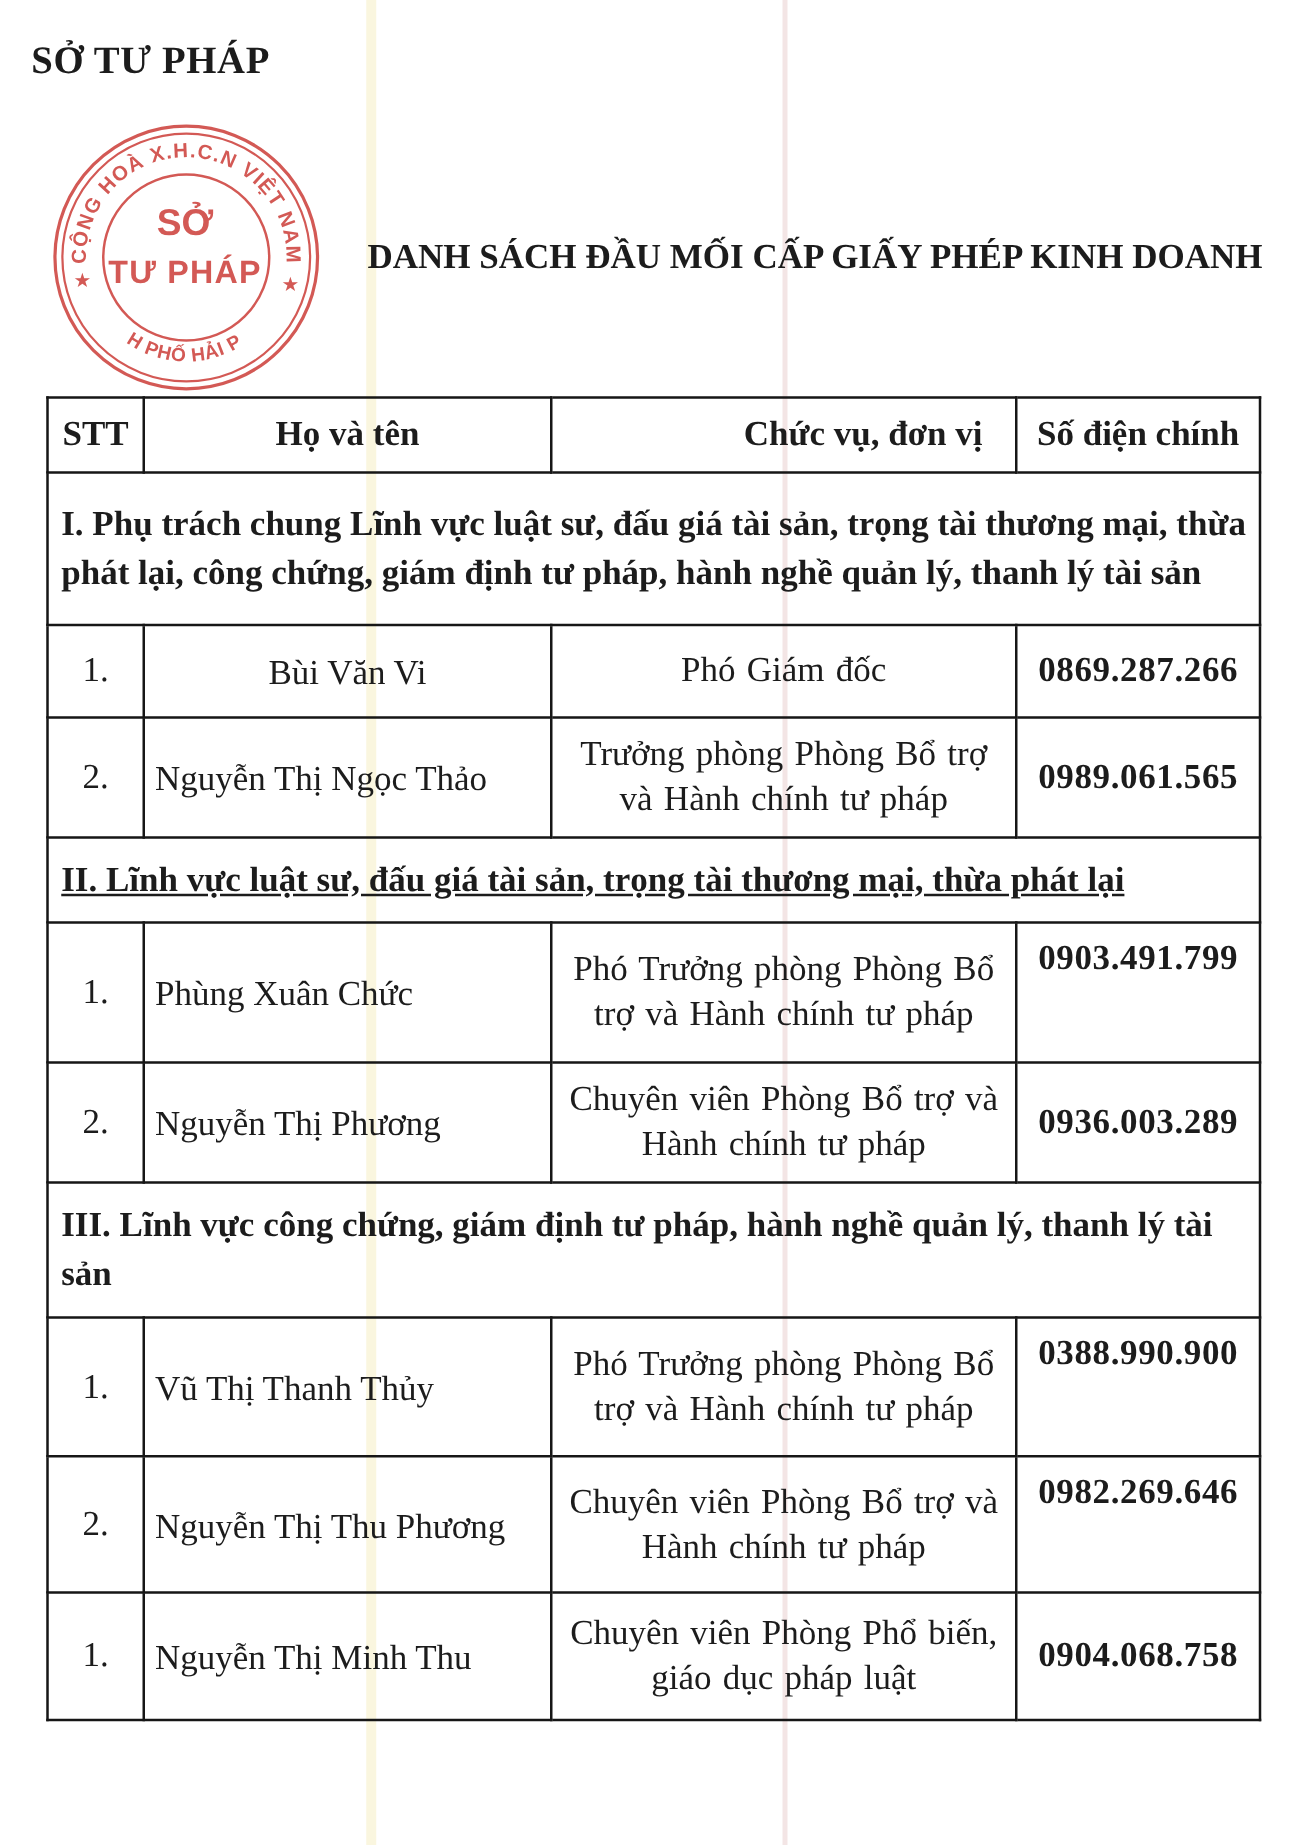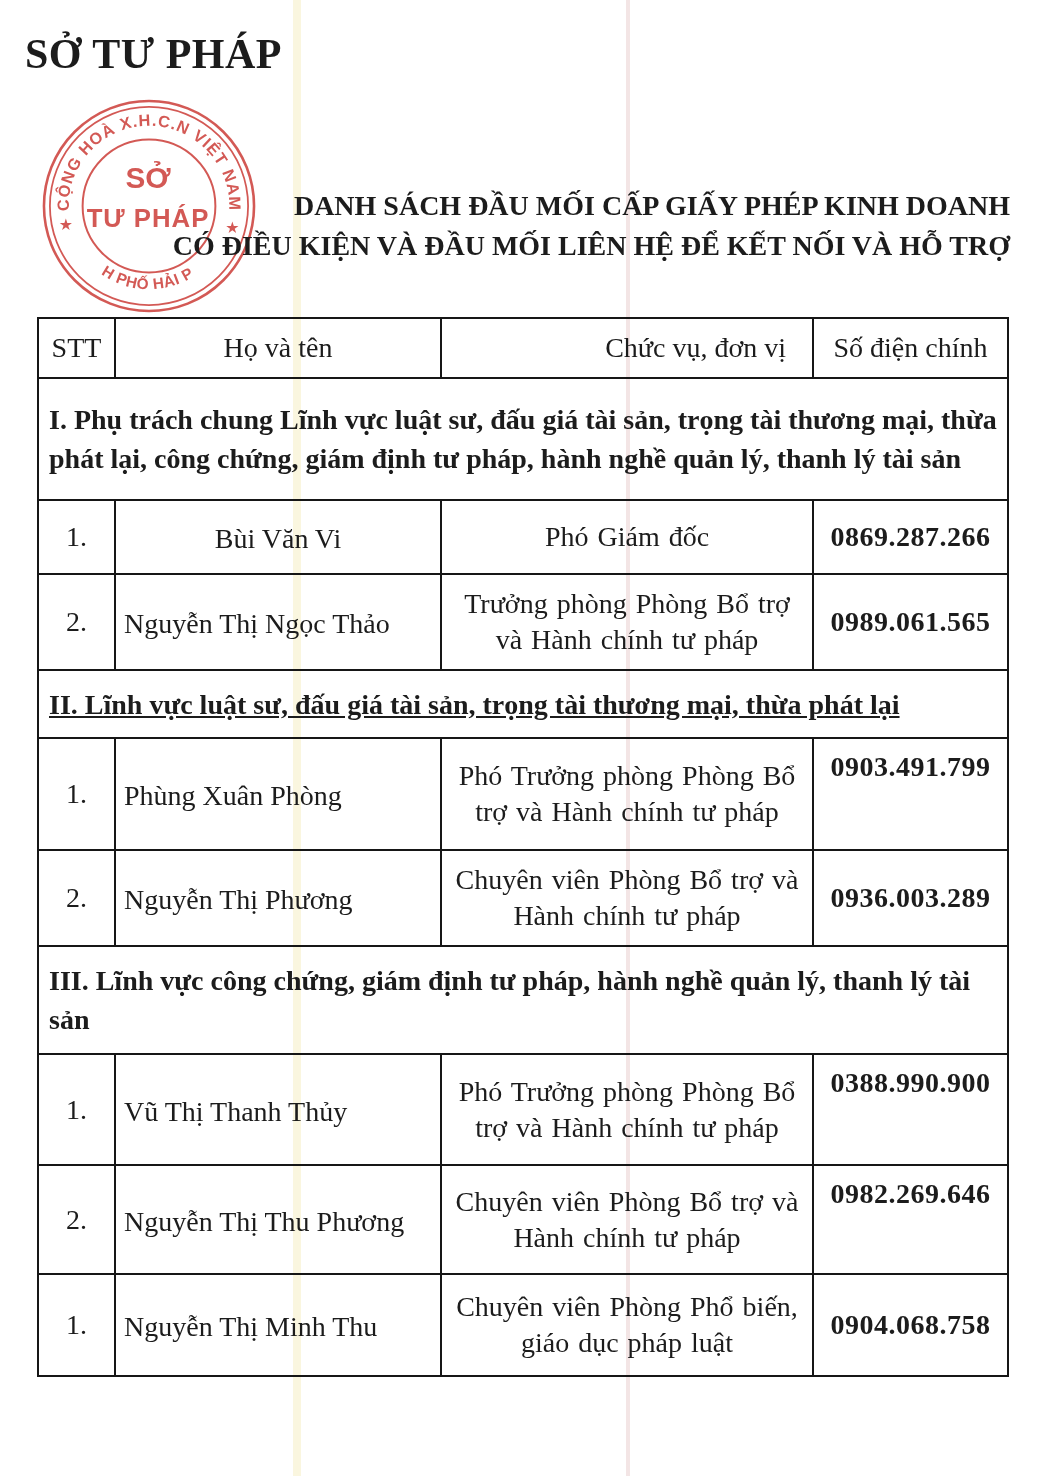--- a/index.html
+++ b/index.html
@@ -11,21 +11,21 @@
     color: #1c1c1c;
     overflow: hidden;
   }
   
   .streak { position: absolute; top: 0; height: 1476px; z-index: 0; pointer-events: none; }
   .streak.yellow { left: 293px; width: 8px; background: #f5eec4; opacity: 0.55; }
   .streak.pink   { left: 626px; width: 4px; background: #e9cfcf; opacity: 0.55; }
 
   .org-header {
     position: absolute; left: 25px; top: 30px;
-    font-size: 42px; font-weight: bold; letter-spacing: 0.5px;
+    font-size: 31px; font-weight: bold; letter-spacing: 0.5px;
     z-index: 2;
   }
 
   .stamp {
     position: absolute; left: 40px; top: 97px;
     width: 218px; height: 218px;
     z-index: 1; opacity: 0.9;
   }
   .stamp text { font-family: "Liberation Sans", "DejaVu Sans", sans-serif; font-weight: bold; }
 
@@ -41,21 +41,21 @@
     width: 970px; border-collapse: collapse; table-layout: fixed;
     z-index: 2; background: transparent;
   }
   .contacts th, .contacts td {
     border: 2px solid #161616;
     font-size: 28px;
     vertical-align: middle;
     overflow: hidden;
   }
   .contacts th {
-    font-weight: normal; text-align: center; padding: 0 4px;
+    font-weight: bold; text-align: center; padding: 0 4px;
   }
   .contacts th.th-pos { text-align: right; padding-right: 26px; border-radius: 15px; }
   td.section-heading {
     font-weight: bold; text-align: left;
     padding: 2px 10px; line-height: 39px;
   }
   td.section-heading.v-top { vertical-align: top; padding-top: 10px; }
   td.stt { text-align: center; padding: 0; }
   td.name { text-align: left; padding: 8px 4px 4px 8px; line-height: 34px; }
   td.name.n-center { text-align: center; padding-left: 4px; }
@@ -86,21 +86,20 @@
     <textPath href="#arcBot" startOffset="50%" text-anchor="middle">THÀNH PHỐ HẢI PHÒNG</textPath>
   </text>
   <text x="109" y="92" font-size="30" fill="#cf4843" text-anchor="middle">SỞ</text>
   <text x="109" y="131" font-size="26" fill="#cf4843" text-anchor="middle" letter-spacing="1">TƯ PHÁP</text>
   <text x="19" y="134" font-size="16" fill="#cf4843">★</text>
   <text x="187" y="137" font-size="16" fill="#cf4843">★</text>
 </svg>
 
 <div class="doc-title">
   <div>DANH SÁCH ĐẦU MỐI CẤP GIẤY PHÉP KINH DOANH</div>
-  <div>CÓ ĐIỀU KIỆN VÀ ĐẦU MỐI LIÊN HỆ ĐỂ KẾT NỐI VÀ HỖ TRỢ</div>
 </div>
 
 <table class="contacts">
   <colgroup>
     <col style="width:77px">
       <col style="width:326px">
       <col style="width:372px">
       <col style="width:195px">
   </colgroup>
   <thead>
@@ -125,21 +124,21 @@
         <td class="stt" style="height: 94px;">2.</td>
         <td class="name">Nguyễn Thị Ngọc Thảo</td>
         <td class="pos">Trưởng phòng Phòng Bổ trợ và Hành chính tư pháp</td>
         <td class="phone">0989.061.565</td>
       </tr>
       <tr>
         <td colspan="4" class="section-heading" style="height: 62px; text-decoration: underline;">II. Lĩnh vực luật sư, đấu giá tài sản, trọng tài thương mại, thừa phát lại</td>
       </tr>
       <tr>
         <td class="stt" style="height: 110px;">1.</td>
-        <td class="name">Phùng Xuân Phòng</td>
+        <td class="name">Phùng Xuân Chức</td>
         <td class="pos">Phó Trưởng phòng Phòng Bổ trợ và Hành chính tư pháp</td>
         <td class="phone v-top">0903.491.799</td>
       </tr>
       <tr>
         <td class="stt" style="height: 94px;">2.</td>
         <td class="name">Nguyễn Thị Phương</td>
         <td class="pos">Chuyên viên Phòng Bổ trợ và Hành chính tư pháp</td>
         <td class="phone">0936.003.289</td>
       </tr>
       <tr>

